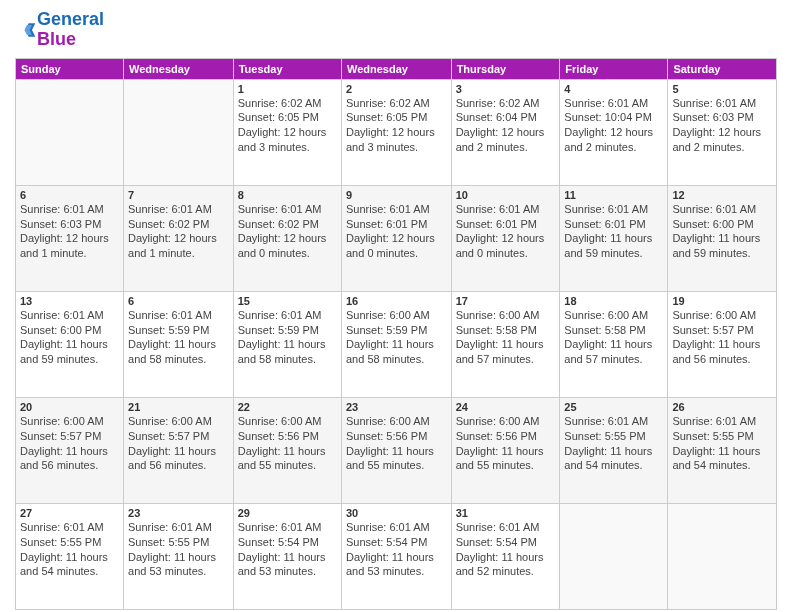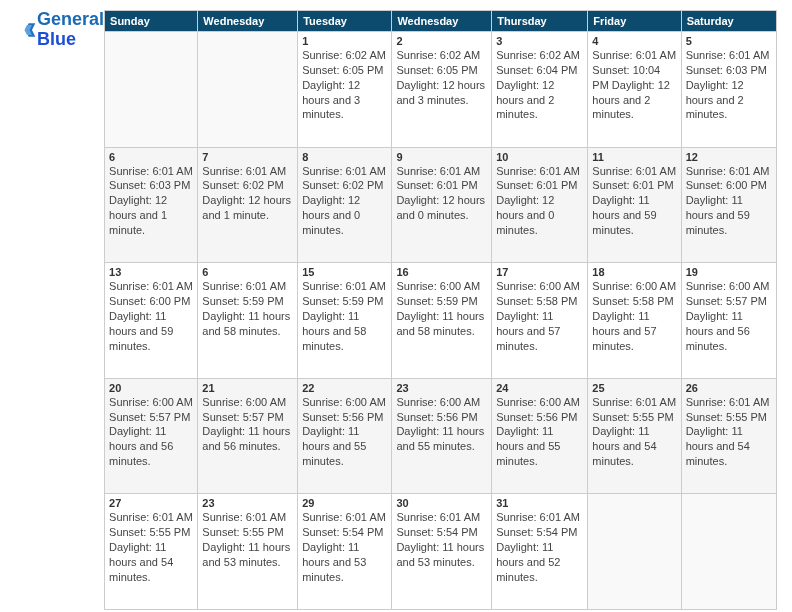--- a/index.html
+++ b/index.html
@@ -8,21 +8,21 @@
       height: 612px;
       font-family: Arial, sans-serif;
       background: #fff;
       overflow: hidden;
     }
     .page {
       width: 792px;
       height: 612px;
       padding: 10px 15px 2px 15px;
       display: flex;
-      flex-direction: row;
+      flex-direction: column;
     }
     .header {
       display: flex;
       justify-content: space-between;
       align-items: flex-start;
       margin-bottom: 8px;
     }
     .logo {
       display: flex;
       align-items: center;
@@ -52,21 +52,21 @@
     .location {
       font-size: 14px;
       color: #555;
     }
     table {
       width: 100%;
       border-collapse: collapse;
       flex: 1;
     }
     th {
-      background-color: #0c4a6e;
+      background-color: #a21caf;
       color: #fff;
       font-size: 11px;
       font-weight: bold;
       padding: 4px 5px;
       text-align: left;
       border: 1px solid #ccc;
     }
     td {
       border: 1px solid #ccc;
       vertical-align: top;
@@ -100,21 +100,21 @@
 
 <div class="page">
   <div class="header">
     <div class="logo">
       <svg class="logo-icon" viewBox="0 0 24 20">
         <polygon points="14,2 22,2 18,10 22,18 14,18 10,10" fill="#2970c5"></polygon>
         <polygon points="12,4 18,4 15,10 18,16 12,16 9,10" fill="#5ba3e0"></polygon>
       </svg>
       <div class="logo-text">
         <div><span>General</span></div>
-        <div><span style="color:#1d4ed8">Blue</span></div>
+        <div><span style="color:#a21caf">Blue</span></div>
       </div>
     </div>
     <div class="title-block">
       <div class="month-title"></div>
       <div class="location"></div>
     </div>
   </div>
 
   <table>
     <thead>

